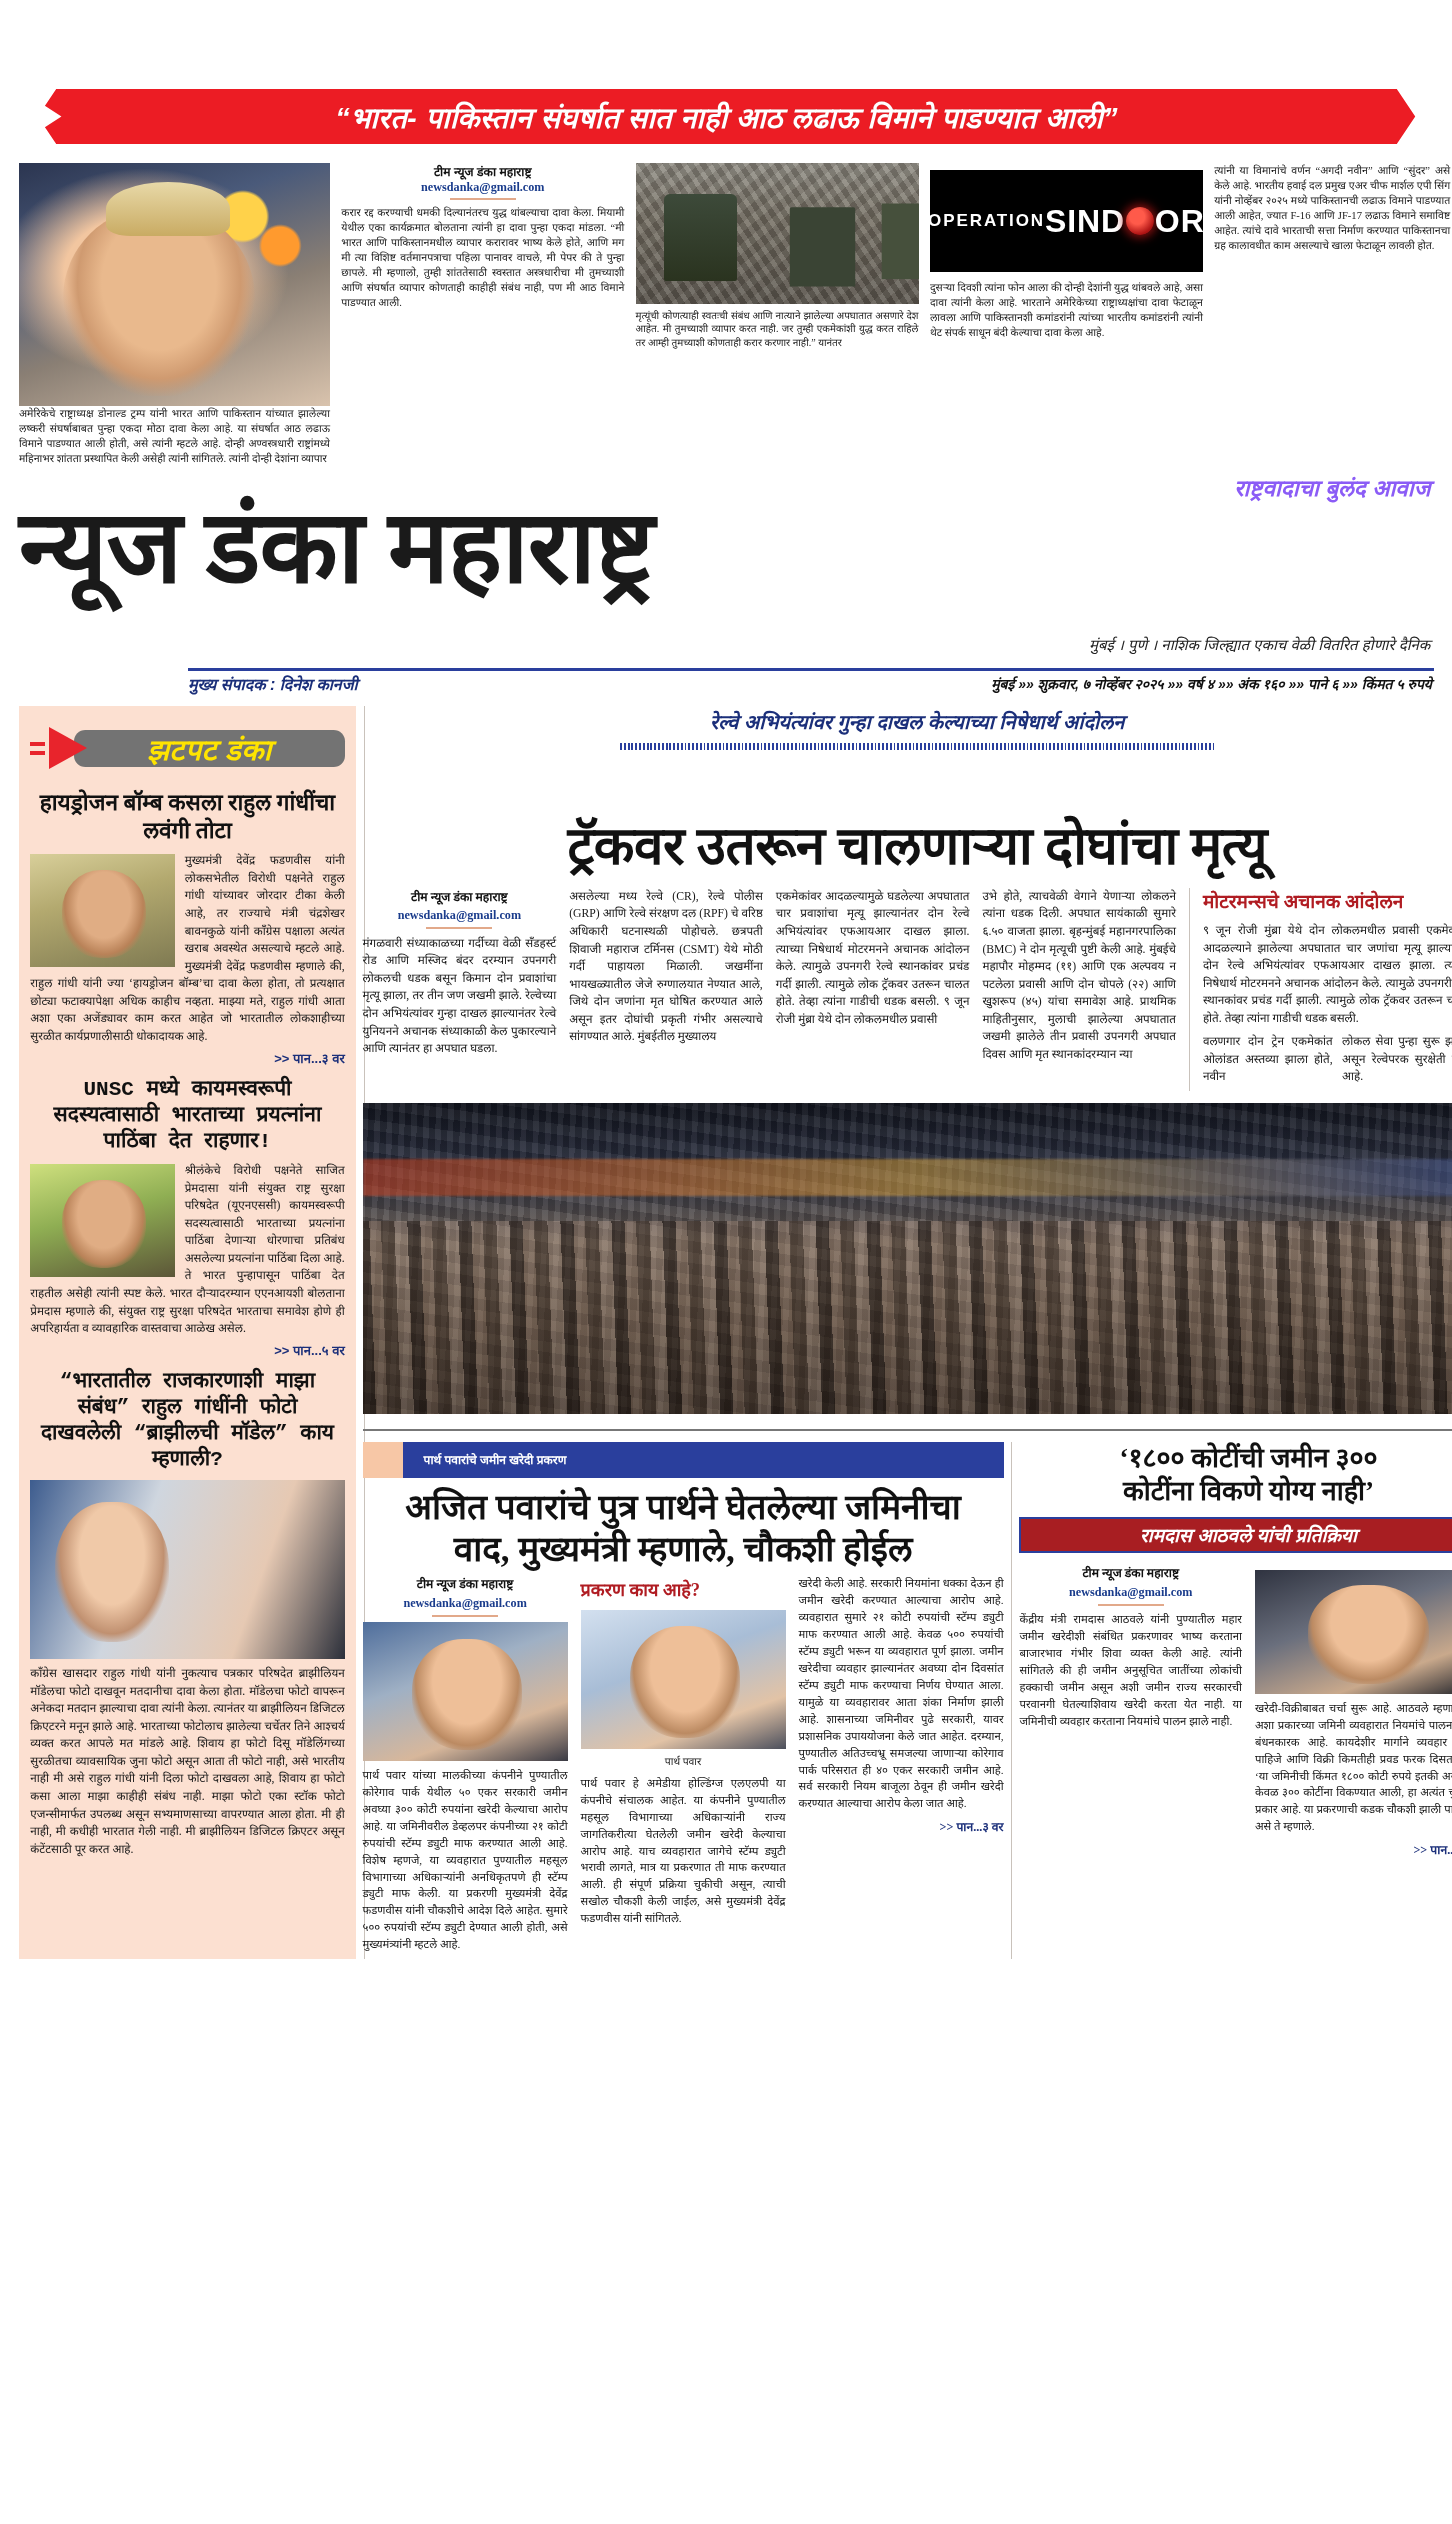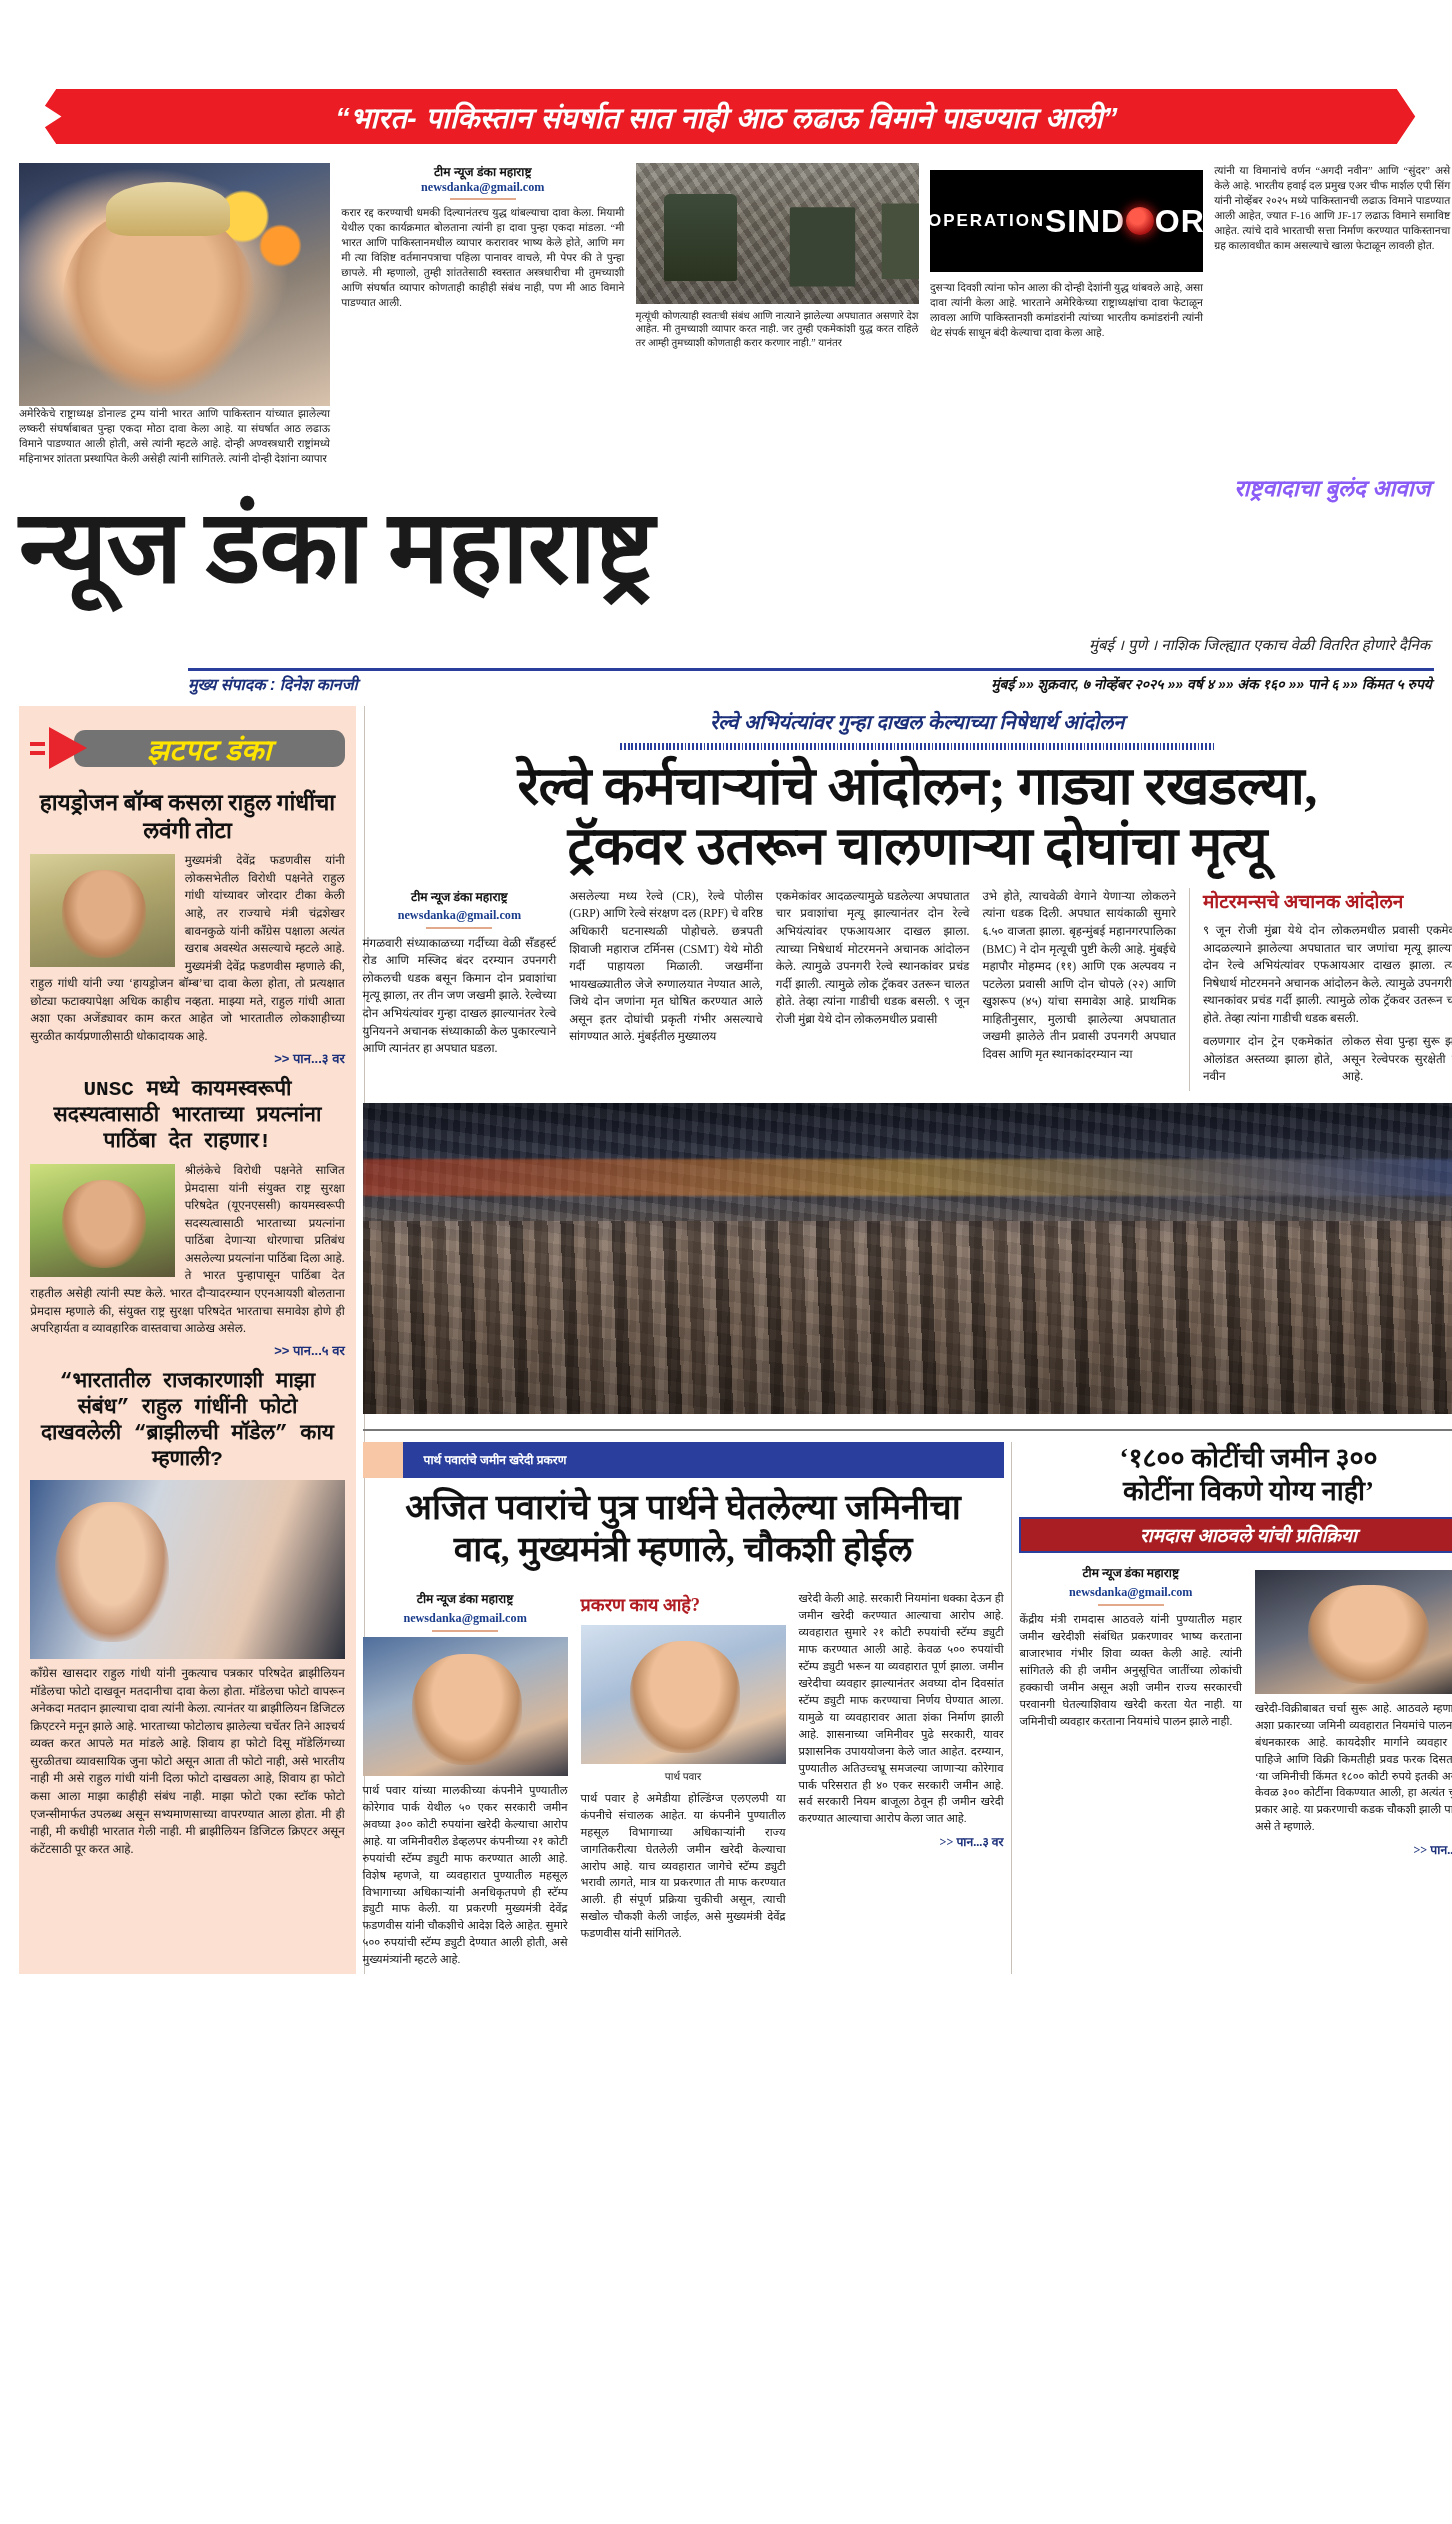--- a/index.html
+++ b/index.html
@@ -316,21 +316,21 @@
   .label-bar {
     display:flex; align-items:stretch; height: 36px; margin-bottom: 9.4px;
   }
   .label-bar .lead { width: 40px; background:#f7c7a6; }
   .label-bar .main {
     flex:1; background:#2a3f9d; display:flex; align-items:center; padding-left: 21px;
   }
   .label-bar .main span { color:#fff; font-size:12px; font-weight:bold; }
   .bottom-headline {
     font-size: 35px; font-weight:bold; line-height:1.2; text-align:center; color:#111;
-    font-family:"Liberation Serif", serif; margin-bottom: 19px;
+    font-family:"Liberation Serif", serif; margin-bottom: 4px;
   }
   .bh-right {
     font-size: 27px; font-weight:bold; line-height:1.22; text-align:center; color:#111;
     font-family:"Liberation Serif", serif; margin-bottom: 9.4px;
   }
   .red-strip {
     background:#a81e22; border:2.8px solid #2a3f9d; height: 36px;
     display:flex; align-items:center; justify-content:center; margin-bottom: 11.3px;
   }
   .red-strip span { color:#fff; font-weight:bold; font-size:19px; font-style: italic; }
@@ -458,21 +458,21 @@
     <div class="vdiv"></div>
 
     <main class="main-col">
 
       <div class="kicker-wrap">
         <div class="kicker">रेल्वे अभियंत्यांवर गुन्हा दाखल केल्याच्या निषेधार्थ आंदोलन</div>
         <div class="kicker-rule"></div>
       </div>
 
       <h1 class="main-headline">
-        <span>रेल्वे कर्मचाऱ्यांचे आंदोलन; गाड्या रखडल्या,</span><br>
+        <br>
         <span>ट्रॅकवर उतरून चालणाऱ्या दोघांचा मृत्यू</span>
       </h1>
 
       <div class="main-body">
 
         <div class="mcol">
           <div class="byline">
             <div class="byline-name">टीम न्यूज डंका महाराष्ट्र</div>
             <div class="byline-mail">newsdanka@gmail.com</div>
             <div class="byline-rule"></div>

